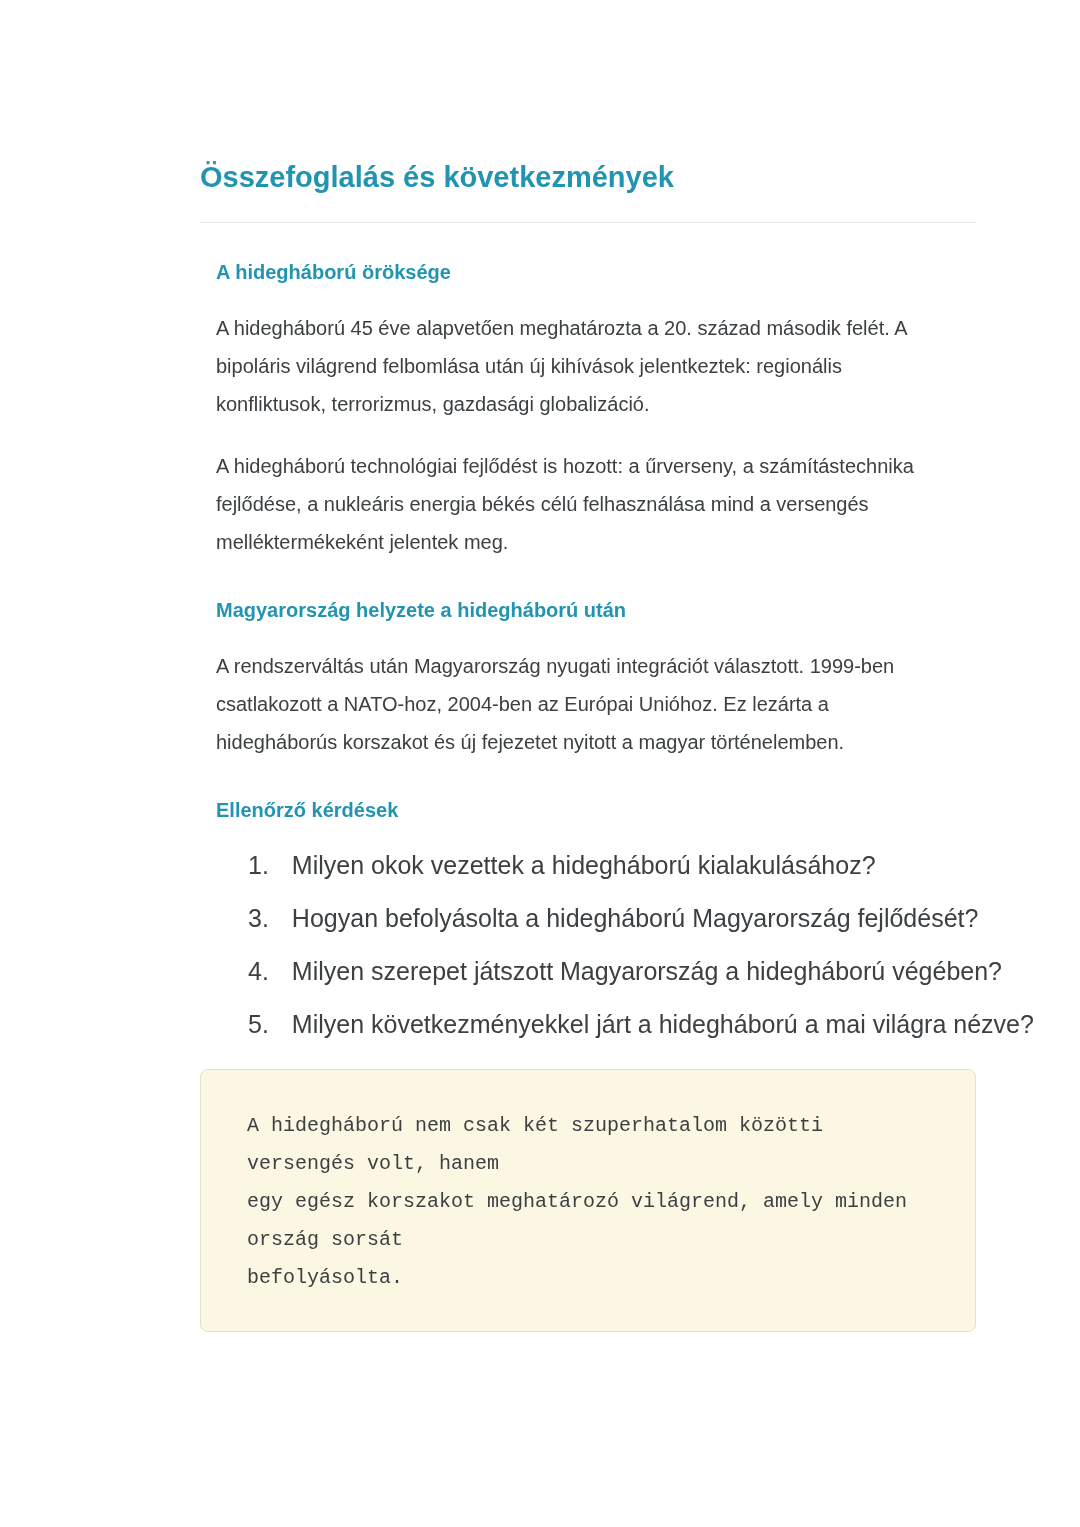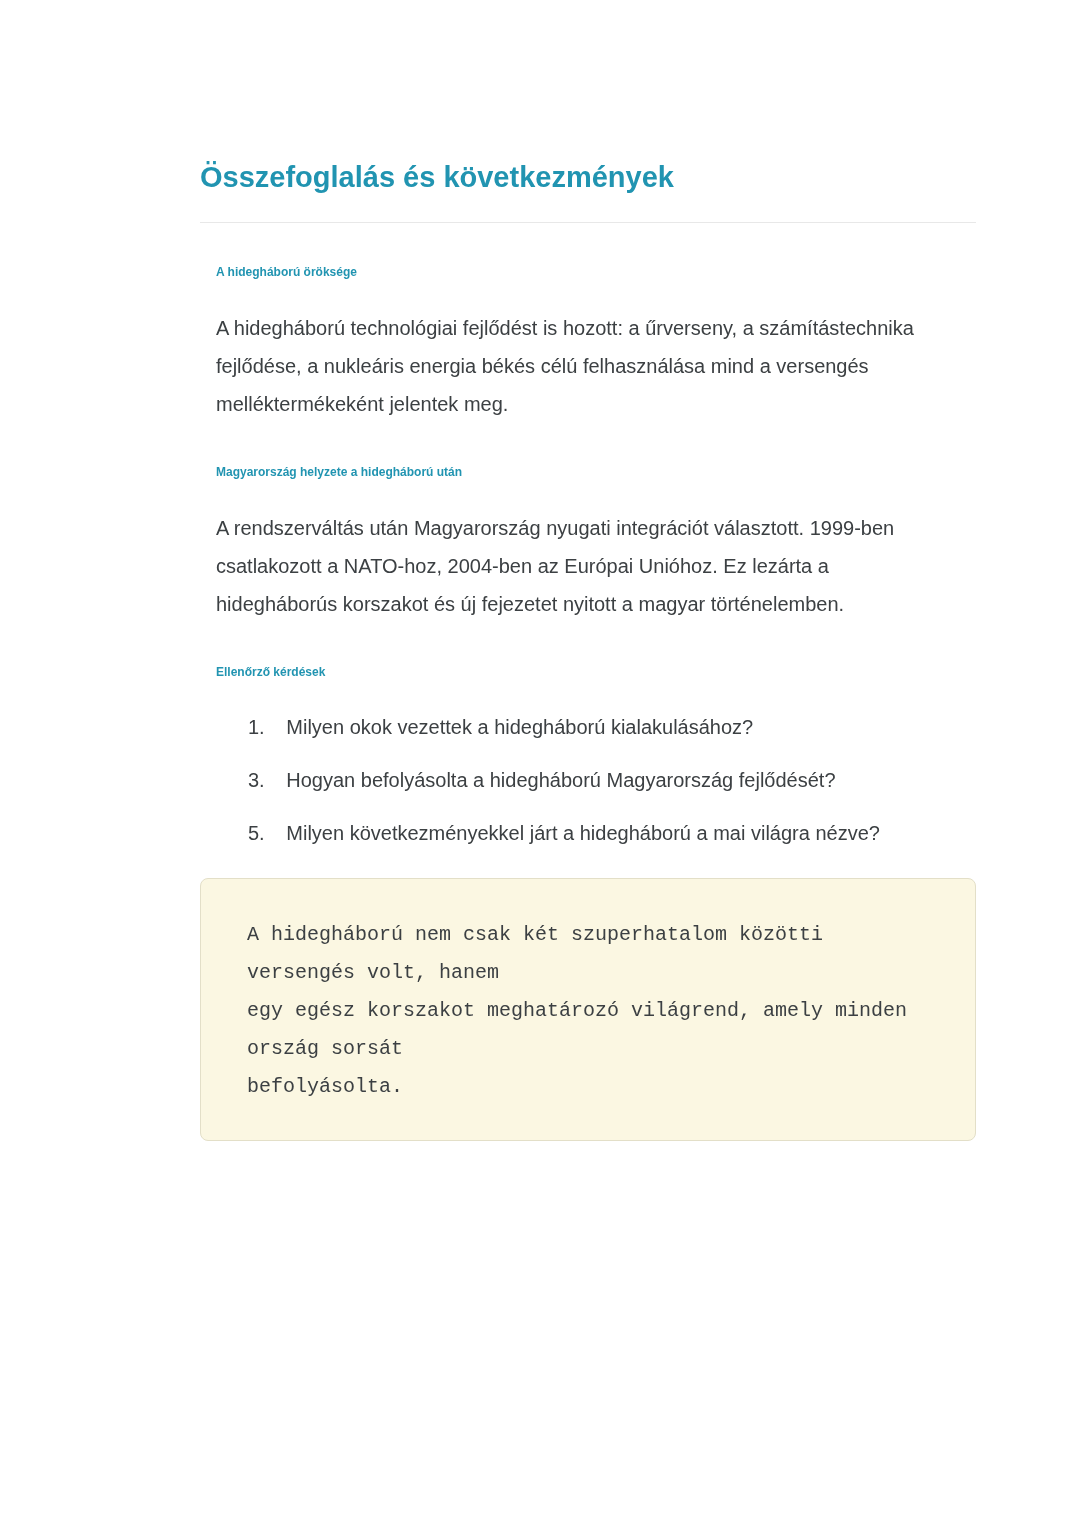--- a/index.html
+++ b/index.html
@@ -24,37 +24,37 @@
     white-space: nowrap;
   }
   hr.divider {
     border: none;
     border-top: 1px solid #e8e8e8;
     margin-top: 26px;
     width: 776px;
   }
   h3.section-heading {
     margin-top: 36px;
-    font-size: 12px;
+    font-size: 20px;
     line-height: 26px;
     font-weight: 700;
     color: #2194b1;
     white-space: nowrap;
   }
   p.body-paragraph {
     margin-top: 24px;
     font-size: 20px;
     line-height: 38px;
     color: #3c4043;
     white-space: pre-line;   
     width: 840px;            
   }
   .question-list {
     margin-top: 24px;
-    font-size: 20px;
+    font-size: 25px;
     line-height: 37px;
     color: #3c4043;
   }
   .question-row { white-space: nowrap; }
   .q-num { margin-right: 0.28em; }
   .callout {
     margin-top: 26px;
     width: 776px;
     background: #fbf7e2;
     border: 1px solid #e3dfc8;
@@ -73,20 +73,23 @@
 <body>
 
 <div class="page">
 
   <h1 class="doc-title">Összefoglalás és következmények</h1>
 
   <hr class="divider">
 
   <section>
     <h3 class="section-heading">A hidegháború öröksége</h3>
+    <p class="body-paragraph">A hidegháború 45 éve alapvetően meghatározta a 20. század második felét. A
+bipoláris világrend felbomlása után új kihívások jelentkeztek: regionális
+konfliktusok, terrorizmus, gazdasági globalizáció.</p>
     <p class="body-paragraph">A hidegháború technológiai fejlődést is hozott: a űrverseny, a számítástechnika
 fejlődése, a nukleáris energia békés célú felhasználása mind a versengés
 melléktermékeként jelentek meg.</p>
   </section>
 
   <section>
     <h3 class="section-heading">Magyarország helyzete a hidegháború után</h3>
     <p class="body-paragraph">A rendszerváltás után Magyarország nyugati integrációt választott. 1999-ben
 csatlakozott a NATO-hoz, 2004-ben az Európai Unióhoz. Ez lezárta a
 hidegháborús korszakot és új fejezetet nyitott a magyar történelemben.</p>
@@ -96,20 +99,23 @@
     <h3 class="section-heading">Ellenőrző kérdések</h3>
 
     <div class="question-list">
       <div class="question-row">
         <span class="q-num">1.</span><span class="q-text">Milyen okok vezettek a hidegháború kialakulásához?</span>
       </div>
       <div class="question-row">
         <span class="q-num">3.</span><span class="q-text">Hogyan befolyásolta a hidegháború Magyarország fejlődését?</span>
       </div>
       <div class="question-row">
+        <span class="q-num">4.</span><span class="q-text">Milyen szerepet játszott Magyarország a hidegháború végében?</span>
+      </div>
+      <div class="question-row">
         <span class="q-num">5.</span><span class="q-text">Milyen következményekkel járt a hidegháború a mai világra nézve?</span>
       </div>
     </div>
   </section>
 
   <div class="callout">
     <p>A hidegháború nem csak két szuperhatalom közötti versengés volt, hanem
 egy egész korszakot meghatározó világrend, amely minden ország sorsát
 befolyásolta.</p>
   </div>

